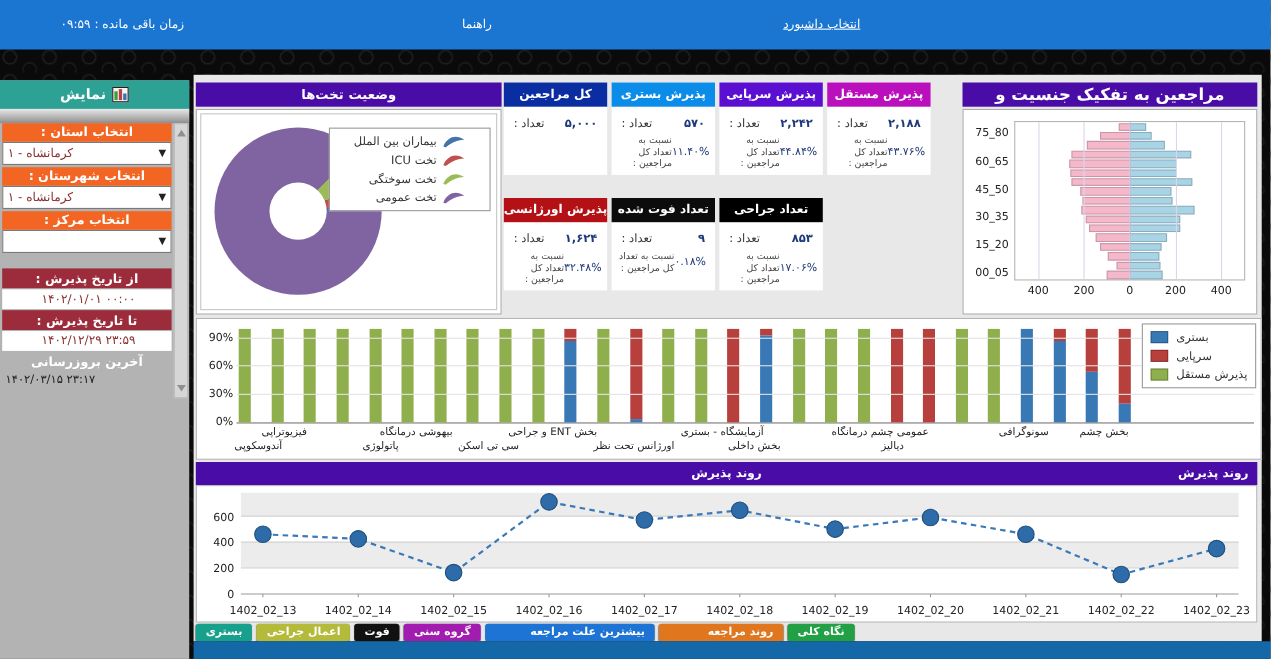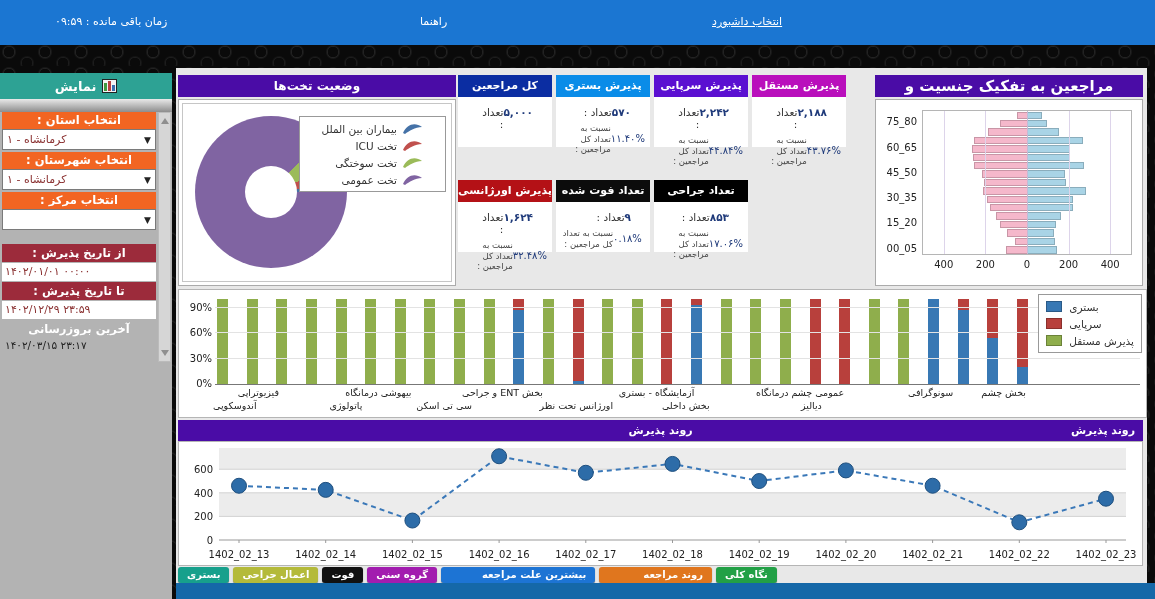--- a/index.html
+++ b/index.html
@@ -26,21 +26,21 @@
   #show-icon { width:15px; height:14px; background:#f4f4f4; border:1px solid #222; display:flex; align-items:flex-end; justify-content:center; gap:1px; padding:1px; }
   #show-icon i { display:block; width:3px; }
   #grad-strip { position:absolute; left:0; top:26px; width:172px; height:13px;
     background:linear-gradient(#e9e9e9,#8d8d8d); }
   .sb-item { position:absolute; left:2px; width:154px; text-align:center; }
   .sb-orange { background:#f26522; color:#fff; font-size:11.5px; font-weight:bold; height:17px; line-height:17px; direction:rtl; }
   .sb-maroon { background:#9c2b3b; color:#fff; font-size:11.5px; font-weight:bold; height:18px; line-height:18px; direction:rtl; }
   .sb-select { background:#fff; border:1px solid #7a7a7a; height:21px; font-size:11px; color:#8a3030;
     display:flex; align-items:center; padding:0 4px; position:absolute; }
   .sb-select .chev { margin-left:auto; color:#222; font-size:9px; }
-  .sb-field { background:#fff; height:18px; line-height:18px; font-size:11px; color:#8a3030; text-align:left; direction:ltr; padding-left:3px; }
+  .sb-field { background:#fff; height:18px; line-height:18px; font-size:11px; color:#8a3030; text-align:center; direction:ltr; padding-left:3px; }
   #sb-update-label { color:#fff; font-size:11.5px; font-weight:bold; direction:rtl; }
   #sb-update-value { color:#222; font-size:10.5px; direction:ltr; text-align:left; padding-left:3px; }
   #sb-scroll { position:absolute; right:1px; top:39px; width:13px; height:250px; background:#d6d6d6; border:1px solid #bbb; }
   #sb-scroll .arr { position:absolute; left:2px; width:0; height:0; border-left:4px solid transparent; border-right:4px solid transparent; }
   #sb-scroll .up { top:5px; border-bottom:6px solid #8f8f8f; }
   #sb-scroll .down { bottom:5px; border-top:6px solid #8f8f8f; }
 
   
   #main-bg { position:absolute; left:176px; top:68px; width:971px; height:515px; background:#e8e8e8; }
 
@@ -53,23 +53,23 @@
   #pie-inner { position:absolute; inset:3px; border:1px solid #c6c6c6; }
   #beds-pie { position:absolute; left:12px; top:12px; width:152px; height:152px; border-radius:50%; }
   #beds-pie::after { content:""; position:absolute; left:50px; top:50px; width:52px; height:52px; background:#fff; border-radius:50%; }
   #pie-legend { position:absolute; right:5px; top:12px; background:#fff; border:1px solid #999; padding:3px 22px; direction:rtl; }
   .leg-row { display:flex; align-items:center; gap:5px; height:17px; }
   .leg-row span { font-size:10.5px; color:#333; white-space:nowrap; }
 
   
   .kpi-row { position:absolute; left:458px; display:flex; gap:4px; }
   #kpi-row-1 { top:75px; } #kpi-row-2 { top:180px; }
-  .kpi-card { width:94px; height:72px; background:#fff; }
+  .kpi-card { width:94px; height:84px; background:#fff; }
   .kpi-head { height:22px; line-height:22px; color:#fff; font-size:11px; font-weight:bold; text-align:center; direction:rtl; white-space:nowrap; overflow:hidden; }
-  .kpi-line1 { display:flex; flex-direction:row-reverse; justify-content:flex-end; padding:0 19px; margin-top:9px; direction:rtl; }
+  .kpi-line1 { display:flex; flex-direction:row-reverse; justify-content:space-between; padding:0 9px; margin-top:9px; direction:rtl; }
   .kpi-line1 .lab { font-size:10.5px; color:#333; }
   .kpi-line1 .val { font-size:10.5px; font-weight:bold; color:#1f3a7a; }
   .kpi-ratio { display:flex; flex-direction:row-reverse; align-items:center; padding:0 5px; margin-top:5px; direction:rtl; }
   .kpi-ratio .rlab { font-size:8.5px; color:#444; width:62%; text-align:right; line-height:1.25; }
   .kpi-ratio .rval { font-size:10px; font-weight:normal; color:#1f3a7a; margin-right:auto; }
 
   
   #pyr-panel { position:absolute; left:875px; top:75px; width:268px; height:211px; }
   #pyr-panel .panel-head { height:22px; line-height:22px; font-size:15px; }
   #pyr-body { position:absolute; top:24px; left:0; right:0; bottom:0; background:#fff; border:1px solid #ababab; }

